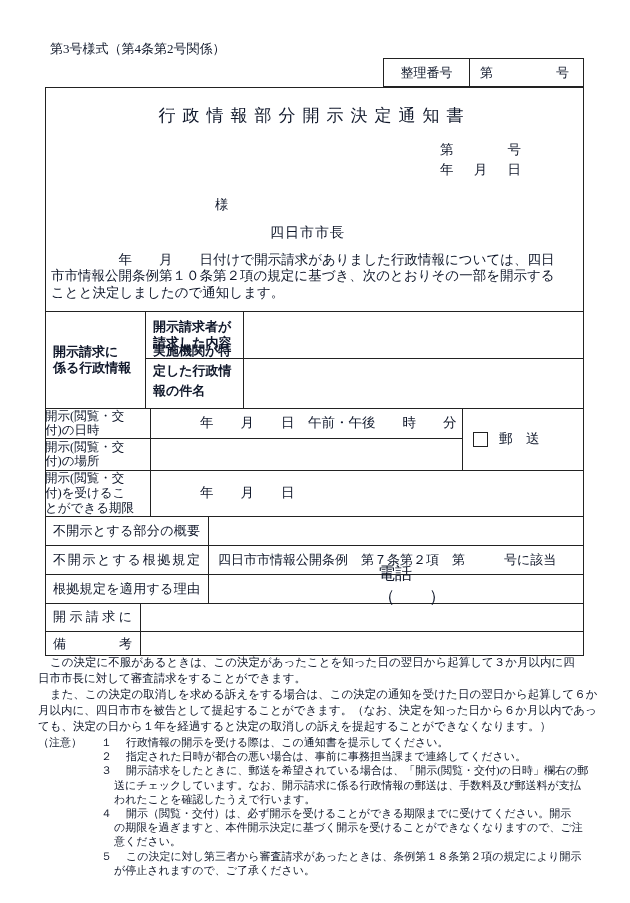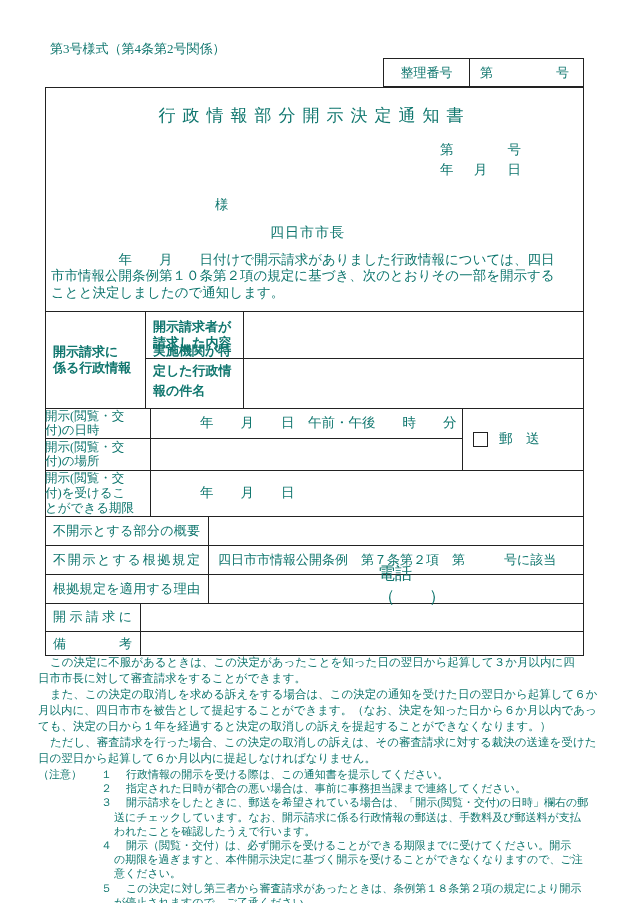--- a/index.html
+++ b/index.html
@@ -1,18 +1,18 @@
 <!DOCTYPE html>
 <html><head>
 <meta charset="utf-8">
 <style>
   html,body { margin:0; padding:0; background:#e8e8e8; }
   .page {
     position:relative; width:630px; height:903px; margin:0 auto;
-    background:#ffffff; color:#0f766e; overflow:hidden;
+    background:#ffffff; color:#0f172a; overflow:hidden;
     font-family:"Liberation Serif","DejaVu Serif",serif;
   }
   .abs { position:absolute; box-sizing:border-box; }
   .pre { white-space:pre-line; }
   .hline { position:absolute; height:1px; background:#222; }
   .vline { position:absolute; width:1px; background:#222; }
   .cell { position:absolute; box-sizing:border-box; display:flex; align-items:center; }
   .jl { display:block; text-align:justify; text-align-last:justify; }
   .form-id { left:50px; top:40px; font-size:13px; }
   .ref-box { left:383px; top:58px; width:201px; height:29px; border:1.5px solid #222; display:flex; }
@@ -138,22 +138,20 @@
       <span class="jl lblC" style="width:100%">備考</span>
     </div>
   <div class="cell" style="left:140px;top:631px;width:444px;height:25px"></div>
 
   <div class="abs footer">
     <p>この決定に不服があるときは、この決定があったことを知った日の翌日から起算して３か月以内に四
 日市市長に対して審査請求をすることができます。</p>
     <p>また、この決定の取消しを求める訴えをする場合は、この決定の通知を受けた日の翌日から起算して６か
 月以内に、四日市市を被告として提起することができます。（なお、決定を知った日から６か月以内であっ
 ても、決定の日から１年を経過すると決定の取消しの訴えを提起することができなくなります。）</p>
-    <p>ただし、審査請求を行った場合、この決定の取消しの訴えは、その審査請求に対する裁決の送達を受けた
-日の翌日から起算して６か月以内に提起しなければなりません。</p>
     <div class="notes">
       <div class="note-row">
         <span class="note-heading">（注意）</span>
         <span class="note-num">１</span>
         <div class="note-text">行政情報の開示を受ける際は、この通知書を提示してください。</div>
       </div>
       <div class="note-row">
         <span class="note-num">２</span>
         <div class="note-text">指定された日時が都合の悪い場合は、事前に事務担当課まで連絡してください。</div>
       </div>

